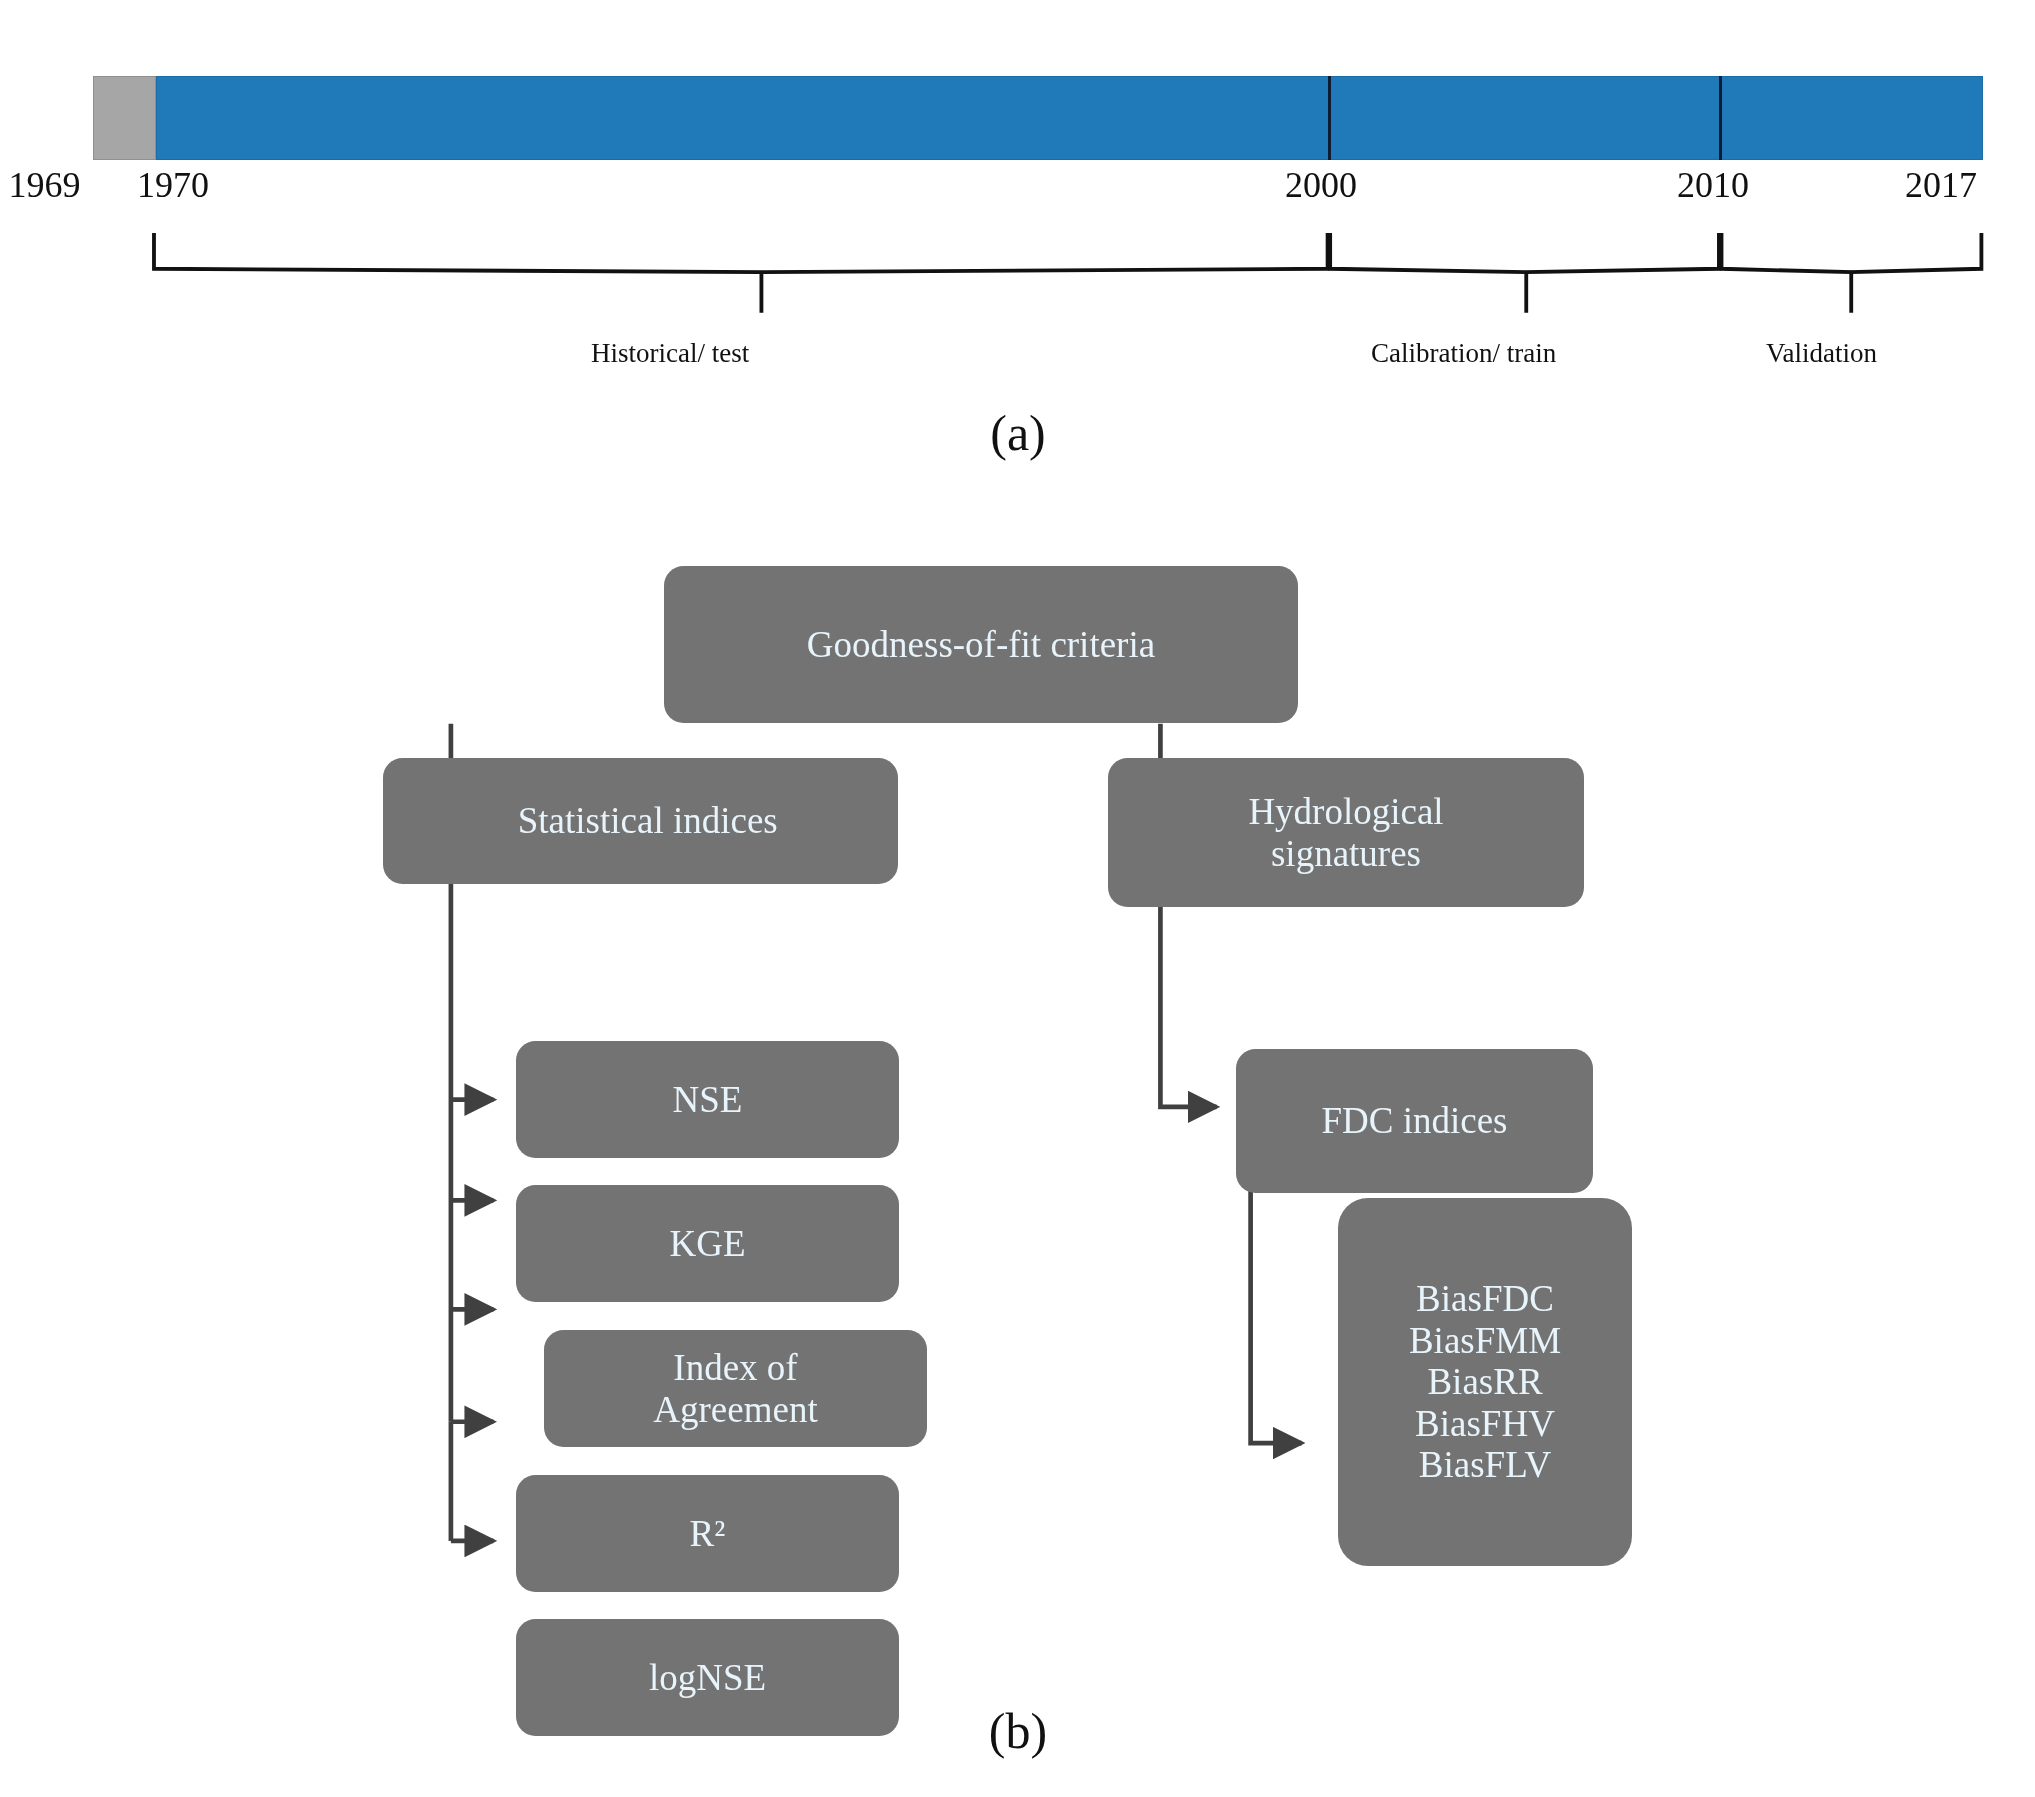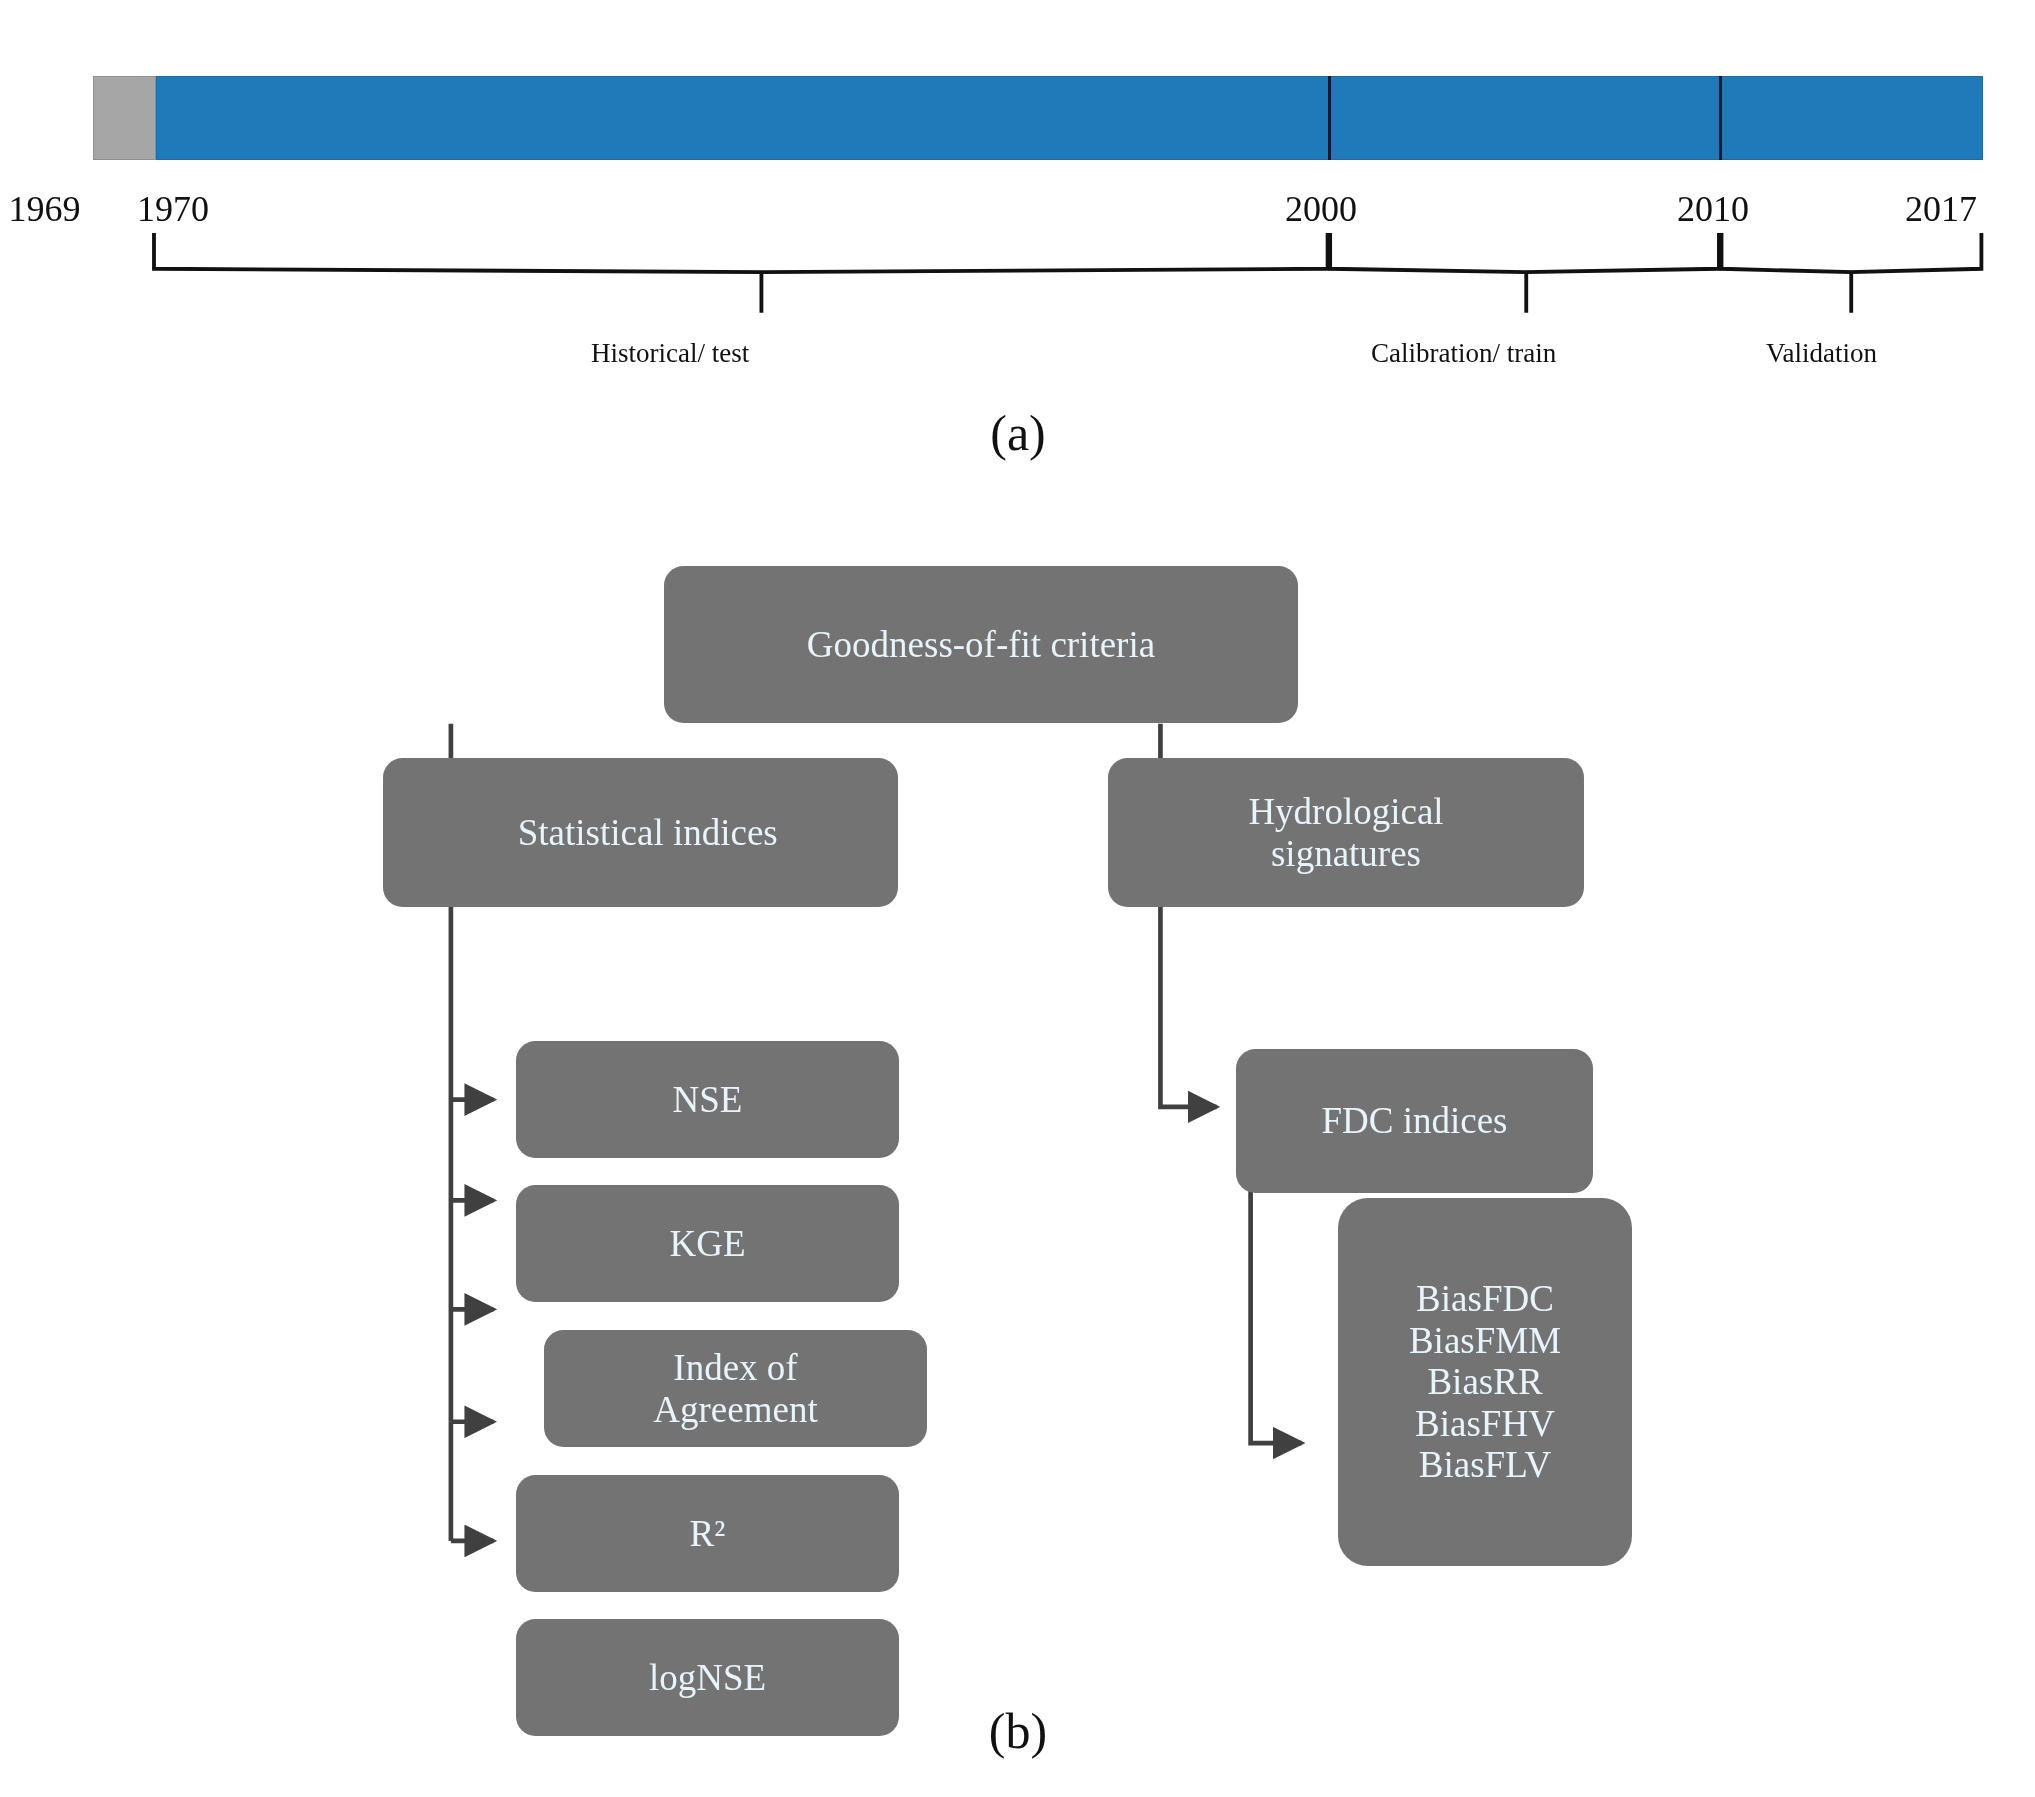--- a/index.html
+++ b/index.html
@@ -16,21 +16,21 @@
   
   #panel-a{position:absolute;left:0;top:0;width:2035px;height:498px;}
 
   .timeline-bar{position:absolute;left:93px;top:76px;height:84px;width:1890px;}
   .seg{position:absolute;top:0;height:100%;}
   .seg-gray{left:0;width:63px;background:#a6a6a6;border:1.3px solid #8f8f8f;box-sizing:border-box;}
   .seg-blue{left:63px;right:0;background:#2079b8;border:0.9px solid #1c6da6;box-sizing:border-box;}
 
   .tick-v{position:absolute;top:76px;height:84px;width:3.4px;background:#0d1b33;}
 
-  .yr{position:absolute;top:167px;font-size:36px;line-height:1;white-space:nowrap;margin-top:24px;}
+  .yr{position:absolute;top:167px;font-size:36px;line-height:1;white-space:nowrap;}
 
   
   .brace-svg{position:absolute;left:0;top:221px;width:2035px;height:128px;}
 
   .brace-label{position:absolute;font-size:27px;line-height:1;white-space:nowrap;top:340px;}
 
   .panel-letter{position:absolute;font-size:50px;line-height:1;text-align:center;width:170px;}
 
   
   #panel-b{position:absolute;left:0;top:511px;width:2035px;height:1287px;}
@@ -115,21 +115,21 @@
         <path d="M 2728 500 L 2728 1400 L 2860 1400" marker-end="url(#arrowhead)"></path>
 
         <path d="M 2940 1565 L 2940 2190 L 3060 2190" marker-end="url(#arrowhead)"></path>
       </g>
     </svg>
 
     <div class="node" style="left:664px;top:55px;width:634px;height:157px;">
       <span class="lines">Goodness-of-fit criteria</span>
     </div>
 
-    <div class="node" style="left:383px;top:247px;width:515px;height:149px;padding-left:23px;">
+    <div class="node" style="left:383px;top:247px;width:515px;height:126px;padding-left:23px;">
       <span class="lines">Statistical indices</span>
     </div>
 
     <div class="node" style="left:1108px;top:247px;width:476px;height:149px;">
       <span class="lines">Hydrological
 signatures</span>
     </div>
 
     <div class="node" style="left:516px;top:674px;width:383px;height:117px;">
       <span class="lines">KGE</span>

